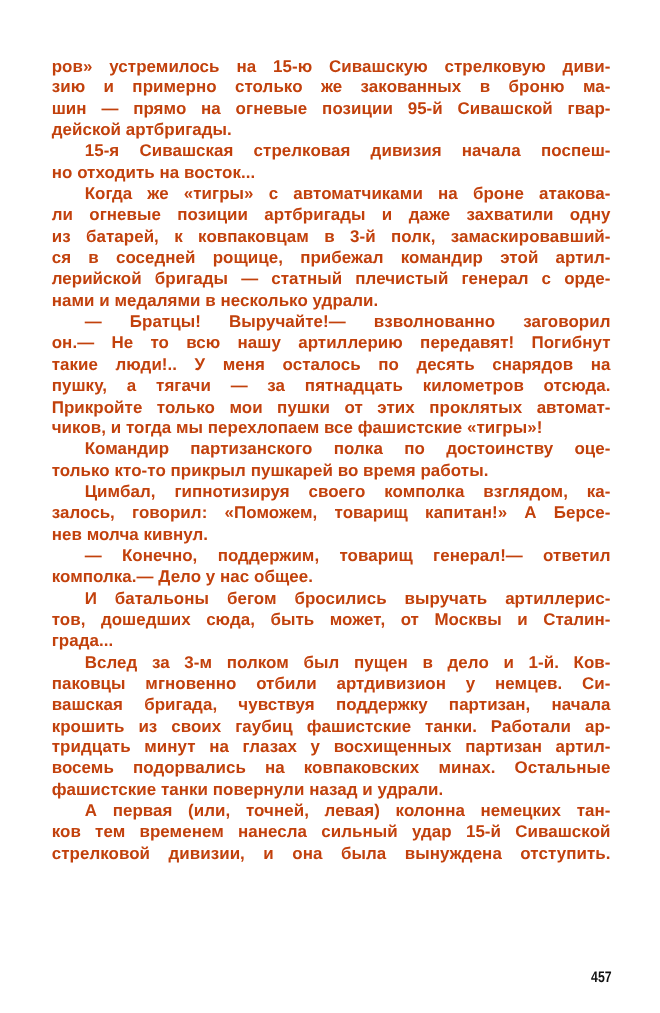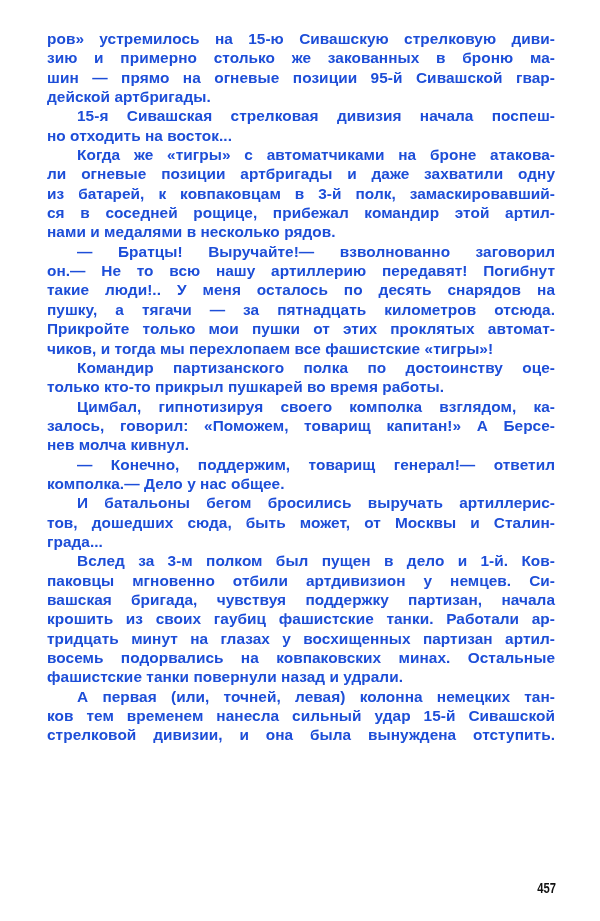--- a/index.html
+++ b/index.html
@@ -1,20 +1,20 @@
 <!DOCTYPE html>
 <html><head>
 <meta charset="utf-8">
 <style>
   html, body { margin: 0; padding: 0; background: #ffffff; }
   body { width: 600px; height: 921px; position: relative; overflow: hidden; }
   .page {
-    position: absolute; left: 47px; top: 29px; width: 508px;
+    position: absolute; left: 47px; top: 51px; width: 508px;
     font-family: "Liberation Sans", "DejaVu Sans", sans-serif;
-    font-size: 15.4px; line-height: 19.35px; color: #1d4ed8;
+    font-size: 15.4px; line-height: 19.35px; color: #c2410c;
     font-weight: bold; letter-spacing: 0.05px;
   }
   .line { display: block; white-space: nowrap; text-align: justify; text-align-last: justify; height: 19.35px; overflow: visible; }
   .line.last { text-align-last: left; }
   .line.indent { padding-left: 30px; }
   .page-number {
     position: absolute; left: 532px; top: 880px; width: 24px; text-align: right;
     font-family: "Liberation Sans", "DejaVu Sans", sans-serif;
     font-size: 14px; font-weight: bold; color: #111; transform: scaleX(0.8); transform-origin: right;
   }
@@ -26,21 +26,22 @@
     <span class="line">ров» устремилось на 15-ю Сивашскую стрелковую диви-</span>
     <span class="line">зию и примерно столько же закованных в броню ма-</span>
     <span class="line">шин — прямо на огневые позиции 95-й Сивашской гвар-</span>
     <span class="line last">дейской артбригады.</span>
     <span class="line indent">15-я Сивашская стрелковая дивизия начала поспеш-</span>
     <span class="line last">но отходить на восток...</span>
     <span class="line indent">Когда же «тигры» с автоматчиками на броне атакова-</span>
     <span class="line">ли огневые позиции артбригады и даже захватили одну</span>
     <span class="line">из батарей, к ковпаковцам в 3-й полк, замаскировавший-</span>
     <span class="line">ся в соседней рощице, прибежал командир этой артил-</span>
-    <span class="line last">нами и медалями в несколько рядов.</span>
+    <span class="line">лерийской бригады — статный плечистый генерал с орде-</span>
+    <span class="line last">нами и медалями в несколько удрали.</span>
     <span class="line indent">— Братцы! Выручайте!— взволнованно заговорил</span>
     <span class="line">он.— Не то всю нашу артиллерию передавят! Погибнут</span>
     <span class="line">такие люди!.. У меня осталось по десять снарядов на</span>
     <span class="line">пушку, а тягачи — за пятнадцать километров отсюда.</span>
     <span class="line">Прикройте только мои пушки от этих проклятых автомат-</span>
     <span class="line last">чиков, и тогда мы перехлопаем все фашистские «тигры»!</span>
     <span class="line indent">Командир партизанского полка по достоинству оце-</span>
     <span class="line last">только кто-то прикрыл пушкарей во время работы.</span>
     <span class="line indent">Цимбал, гипнотизируя своего комполка взглядом, ка-</span>
     <span class="line">залось, говорил: «Поможем, товарищ капитан!» А Берсе-</span>

